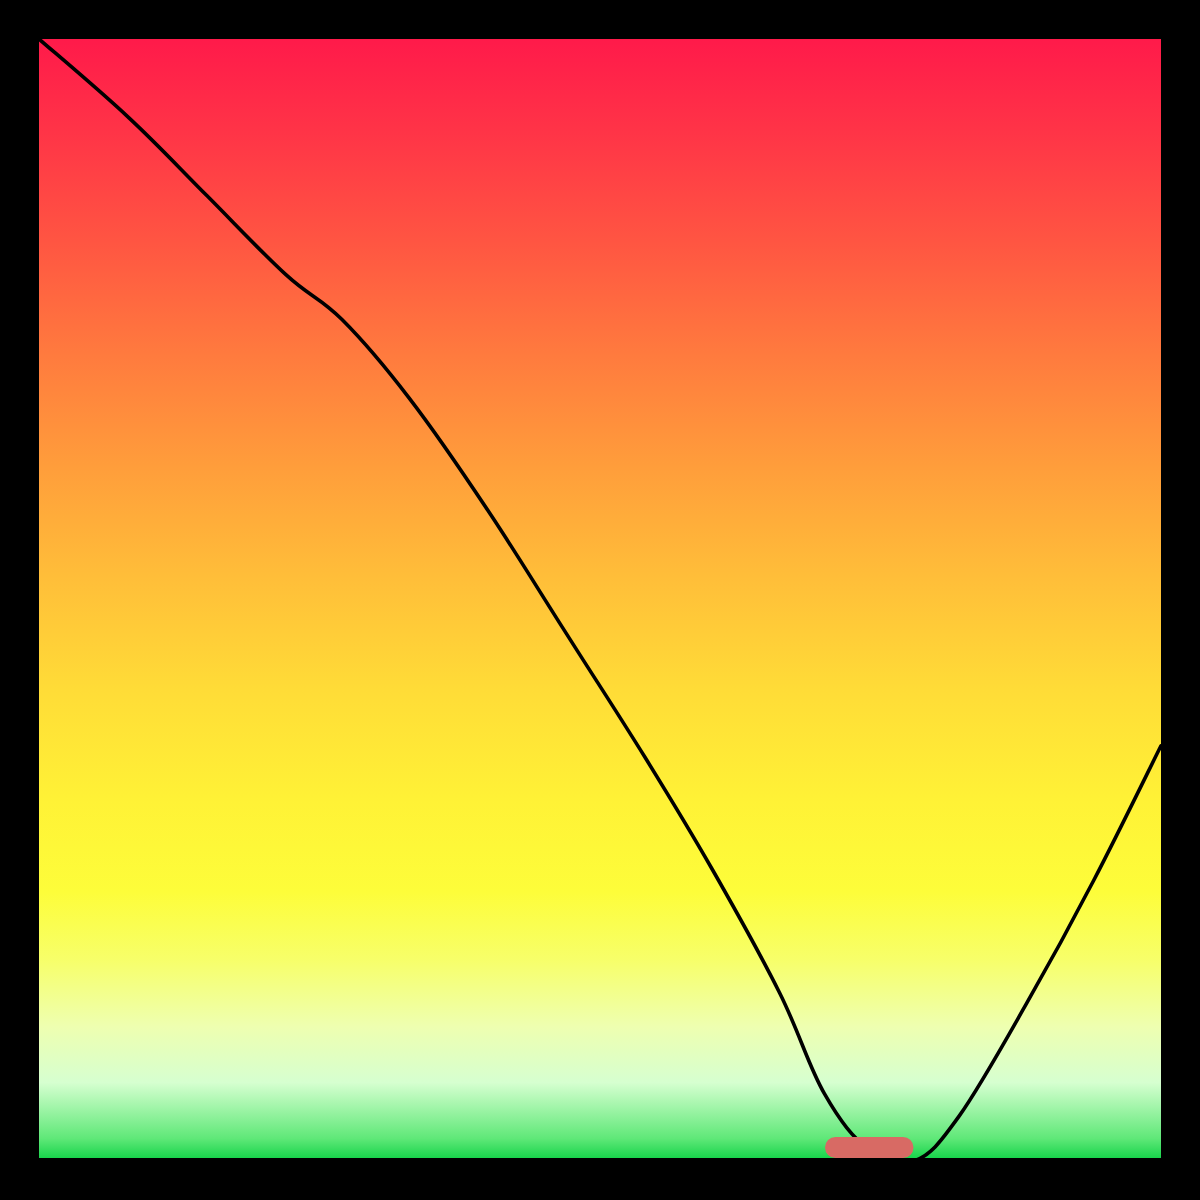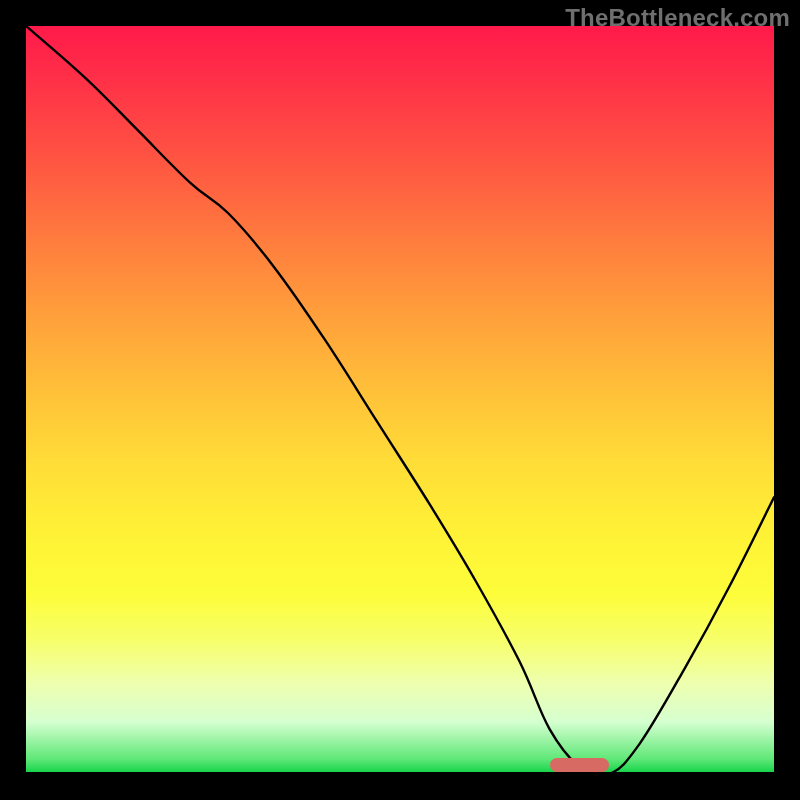--- a/index.html
+++ b/index.html
@@ -74,21 +74,20 @@
     height: 2px;
     background: #000;
     z-index: 7;
   }
 </style>
 </head>
 <body>
 
 <div class="frame">
 
-  <div class="watermark">TheBottleneck.com</div>
 
   <div class="plot-area">
 
     <svg class="curve" viewBox="0 0 748 748" preserveAspectRatio="none">
       <path d="M 0.0 0.0 C 10.8 9.4, 39.6 33.5, 59.8 52.4 C 80.0 71.2, 93.4 85.9, 112.2 104.7 C 131.0 123.6, 148.4 142.3, 164.6 157.1 C 180.7 171.9, 187.1 172.2, 202.0 187.0 C 216.8 201.8, 229.3 216.5, 246.8 239.4 C 264.3 262.2, 280.4 285.9, 299.2 314.2 C 318.0 342.4, 332.7 366.8, 351.6 396.4 C 370.4 426.1, 386.4 450.4, 403.9 478.7 C 421.4 507.0, 432.6 525.2, 448.8 553.5 C 465.0 581.8, 480.2 608.9, 493.7 635.8 C 507.1 662.7, 512.8 684.3, 523.6 703.1 C 534.4 722.0, 542.7 732.4, 553.5 740.5 C 564.3 748.6, 572.7 752.0, 583.4 748.0 C 594.2 744.0, 599.9 736.9, 613.4 718.1 C 626.8 699.2, 642.1 671.6, 658.2 643.3 C 674.4 615.0, 687.0 592.0, 703.1 561.0 C 719.3 530.0, 739.9 487.4, 748.0 471.2" fill="none" stroke="#000" stroke-width="2.4" stroke-linecap="round" stroke-linejoin="round"></path>
     </svg>
 
     <div class="minimum-marker" title="0" style="left: 523.6px; width: 59.84px; bottom: 2px;"></div>
 
     <div class="baseline"></div>

